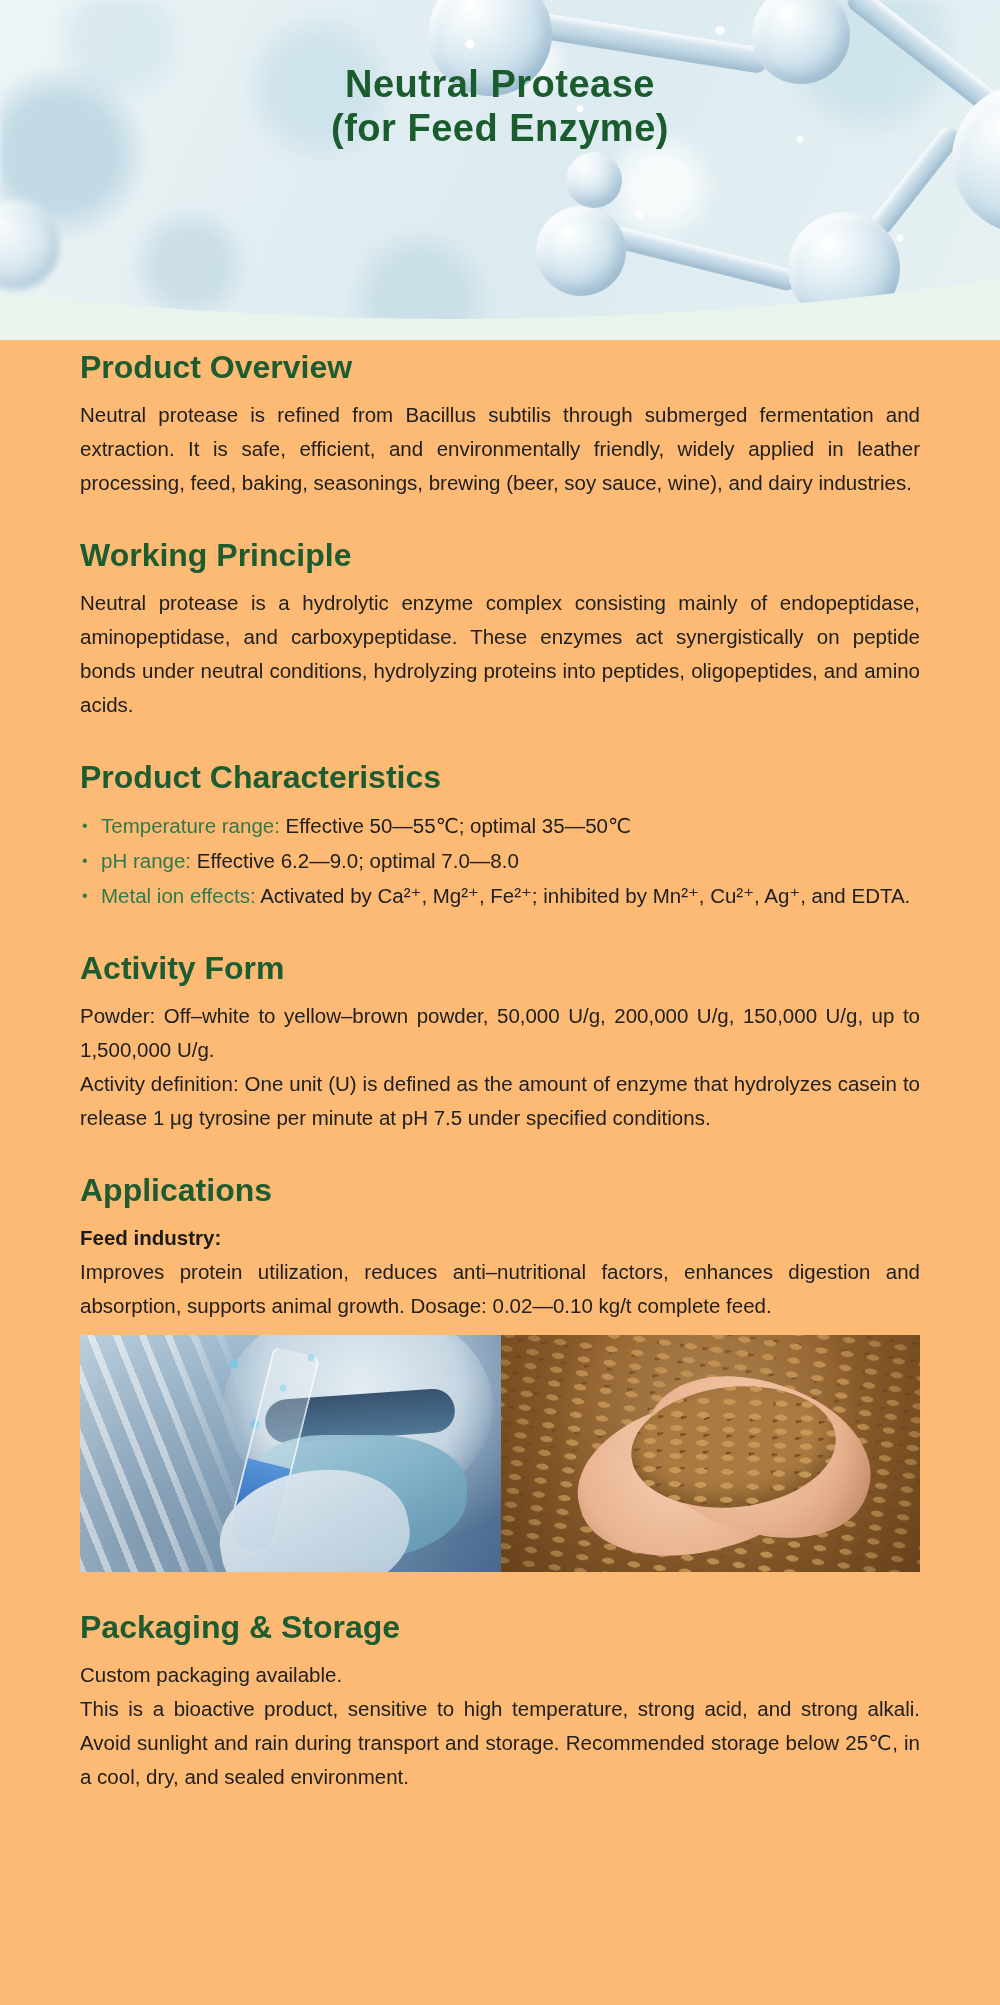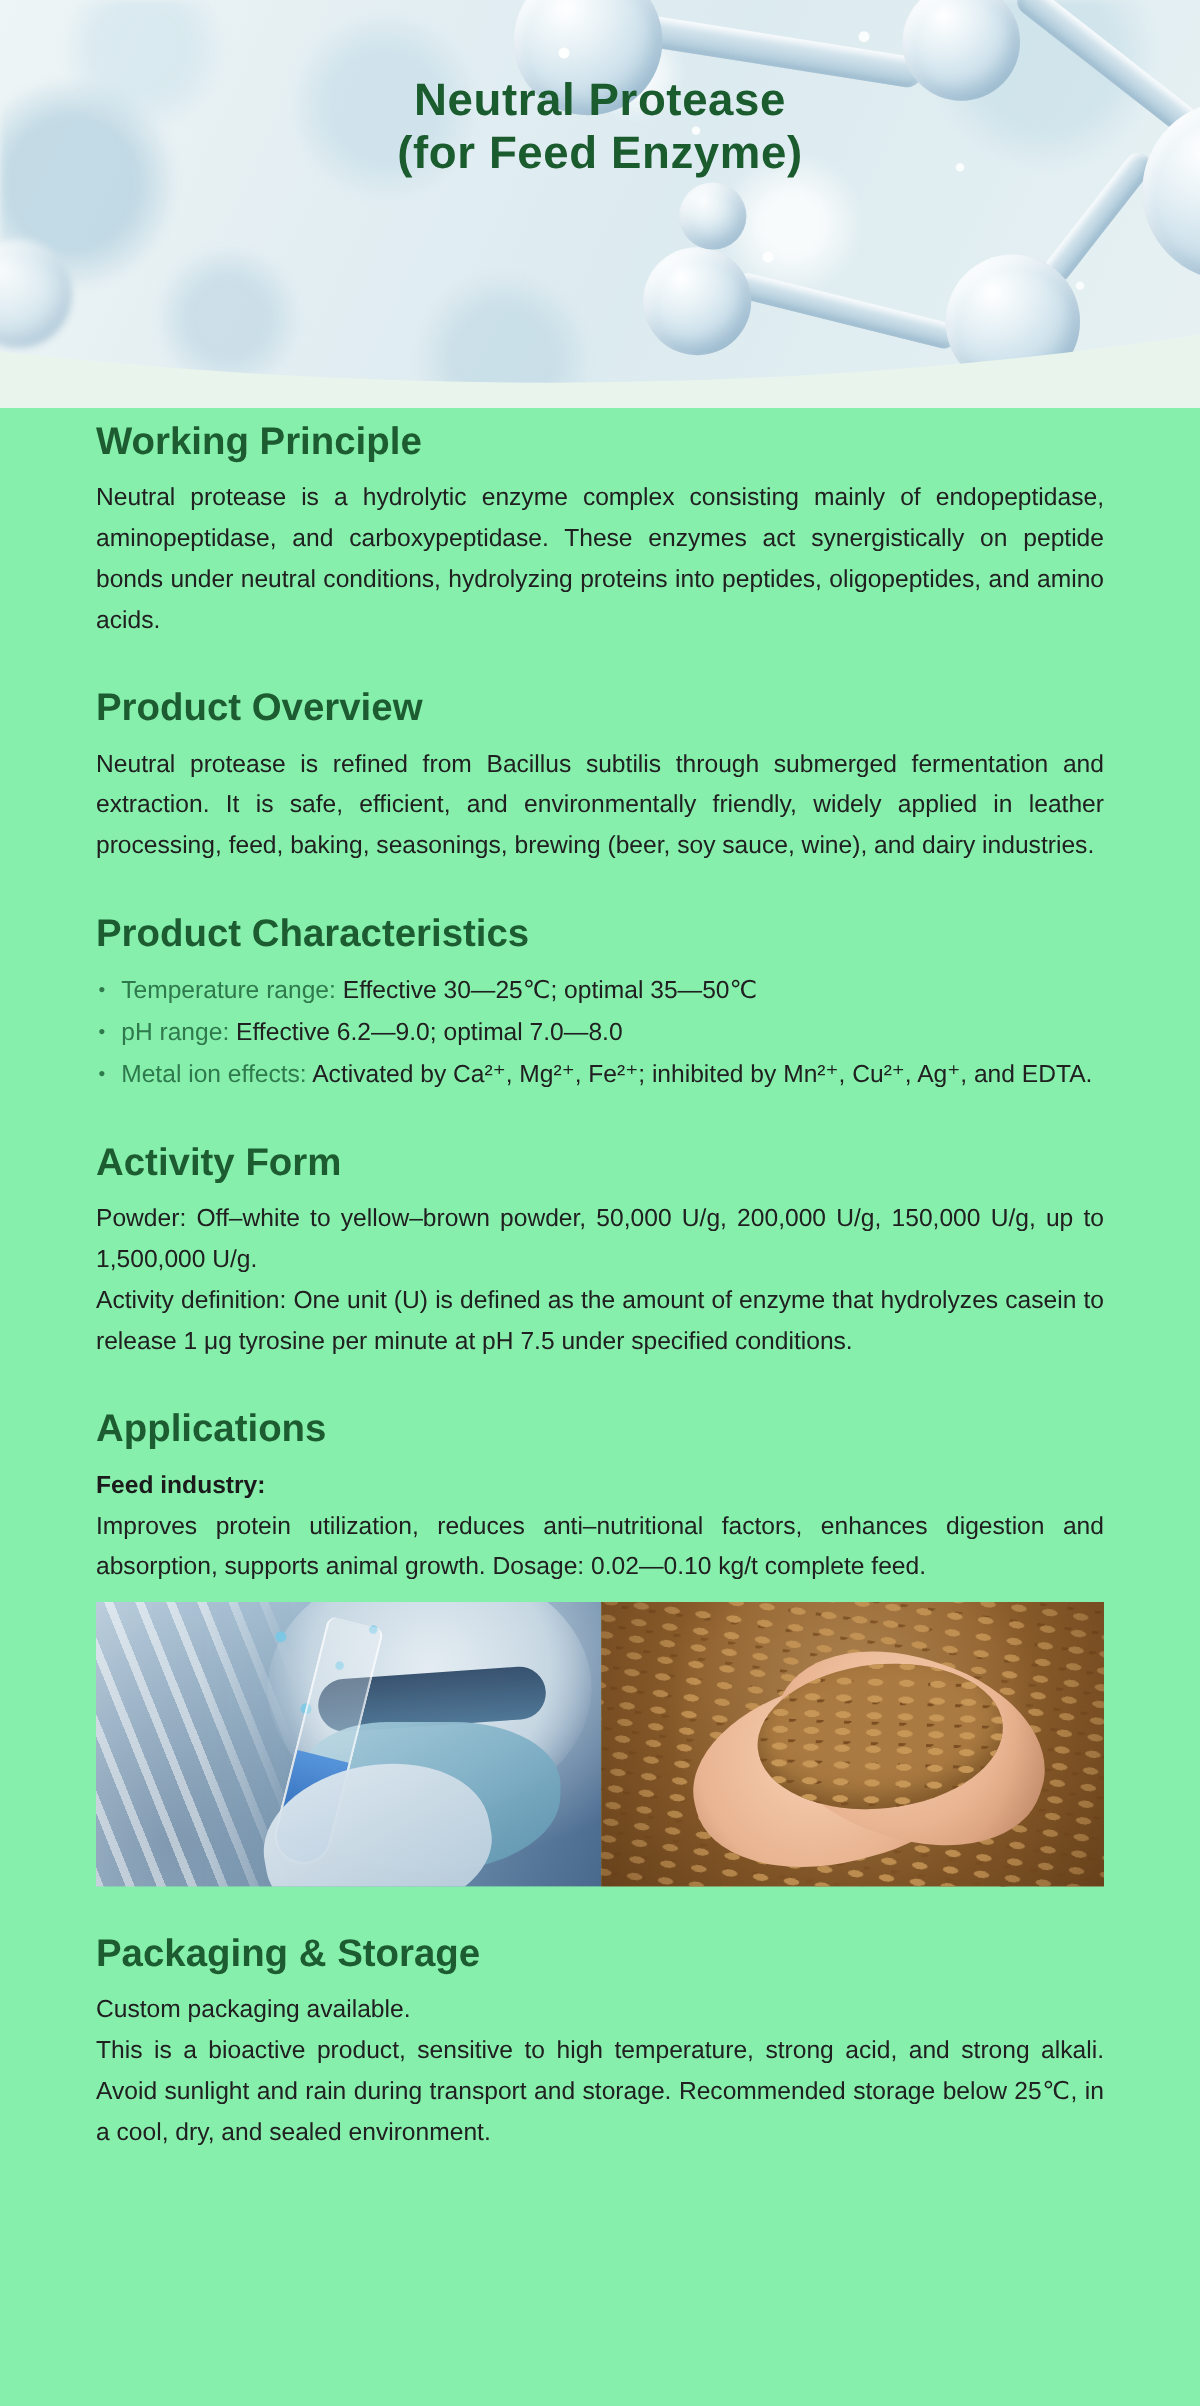--- a/index.html
+++ b/index.html
@@ -1,17 +1,17 @@
 <!DOCTYPE html>
 <html><head>
 <meta charset="utf-8">
 <style>
   html,body{margin:0;padding:0;}
   body{background:#e9f5ec;font-family:"Liberation Sans","DejaVu Sans",sans-serif;}
-  .page{position:relative;width:1000px;min-height:2005px;background:#86efac;margin:0 auto;overflow:hidden;}
+  .page{position:relative;width:1000px;min-height:2005px;background:#fdba74;margin:0 auto;overflow:hidden;}
 
   
   .hero{position:relative;width:100%;height:340px;overflow:hidden;
         background:linear-gradient(115deg,#eef5f6 0%,#e3eef2 30%,#dcebf0 55%,#e7f1f3 100%);}
   .soft-spots{position:absolute;inset:0;filter:blur(3px);opacity:.85;background-image:
       radial-gradient(circle at 6% 45%, rgba(173,205,221,.75) 0 55px, rgba(173,205,221,0) 90px),
       radial-gradient(circle at 19% 78%, rgba(188,214,227,.7) 0 34px, rgba(188,214,227,0) 62px),
       radial-gradient(circle at 32% 26%, rgba(196,221,232,.7) 0 48px, rgba(196,221,232,0) 80px),
       radial-gradient(circle at 12% 12%, rgba(210,230,238,.8) 0 40px, rgba(210,230,238,0) 70px),
       radial-gradient(circle at 42% 88%, rgba(183,211,224,.6) 0 42px, rgba(183,211,224,0) 74px),
@@ -126,34 +126,34 @@
     </h1>
 
     <svg class="wave" viewBox="0 0 1000 70" preserveAspectRatio="none">
       <path d="M0,22 Q520,80 1000,8 L1000,70 L0,70 Z" fill="#e9f5ec"></path>
     </svg>
   </header>
 
   <main class="content">
 
     <section>
+      <h2>Product Overview</h2>
+      <p class="body-text">Neutral protease is refined from Bacillus subtilis through submerged fermentation and extraction. It is safe, efficient, and environmentally friendly, widely applied in leather processing, feed, baking, seasonings, brewing (beer, soy sauce, wine), and dairy industries.</p>
+    </section>
+
+    <section>
       <h2>Working Principle</h2>
       <p class="body-text">Neutral protease is a hydrolytic enzyme complex consisting mainly of endopeptidase, aminopeptidase, and carboxypeptidase. These enzymes act synergistically on peptide bonds under neutral conditions, hydrolyzing proteins into peptides, oligopeptides, and amino acids.</p>
-    </section>
-
-    <section>
-      <h2>Product Overview</h2>
-      <p class="body-text">Neutral protease is refined from Bacillus subtilis through submerged fermentation and extraction. It is safe, efficient, and environmentally friendly, widely applied in leather processing, feed, baking, seasonings, brewing (beer, soy sauce, wine), and dairy industries.</p>
     </section>
 
     <section>
       <h2>Product Characteristics</h2>
       <ul class="bullet-list">
         <li class="bullet">
-          <span class="dot">•</span><span class="lbl">Temperature range:</span><span> Effective 30—25℃; optimal 35—50℃</span>
+          <span class="dot">•</span><span class="lbl">Temperature range:</span><span> Effective 50—55℃; optimal 35—50℃</span>
         </li>
         <li class="bullet">
           <span class="dot">•</span><span class="lbl">pH range:</span><span> Effective 6.2—9.0; optimal 7.0—8.0</span>
         </li>
         <li class="bullet">
           <span class="dot">•</span><span class="lbl">Metal ion effects:</span><span> Activated by Ca²⁺, Mg²⁺, Fe²⁺; inhibited by Mn²⁺, Cu²⁺, Ag⁺, and EDTA.</span>
         </li>
       </ul>
     </section>
 

